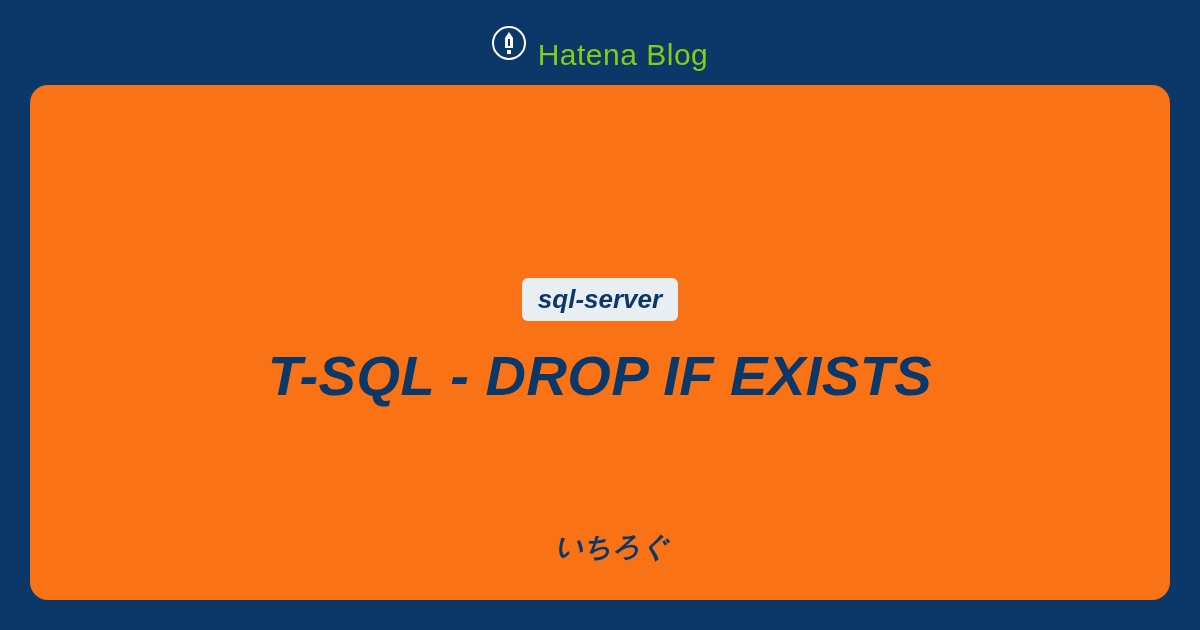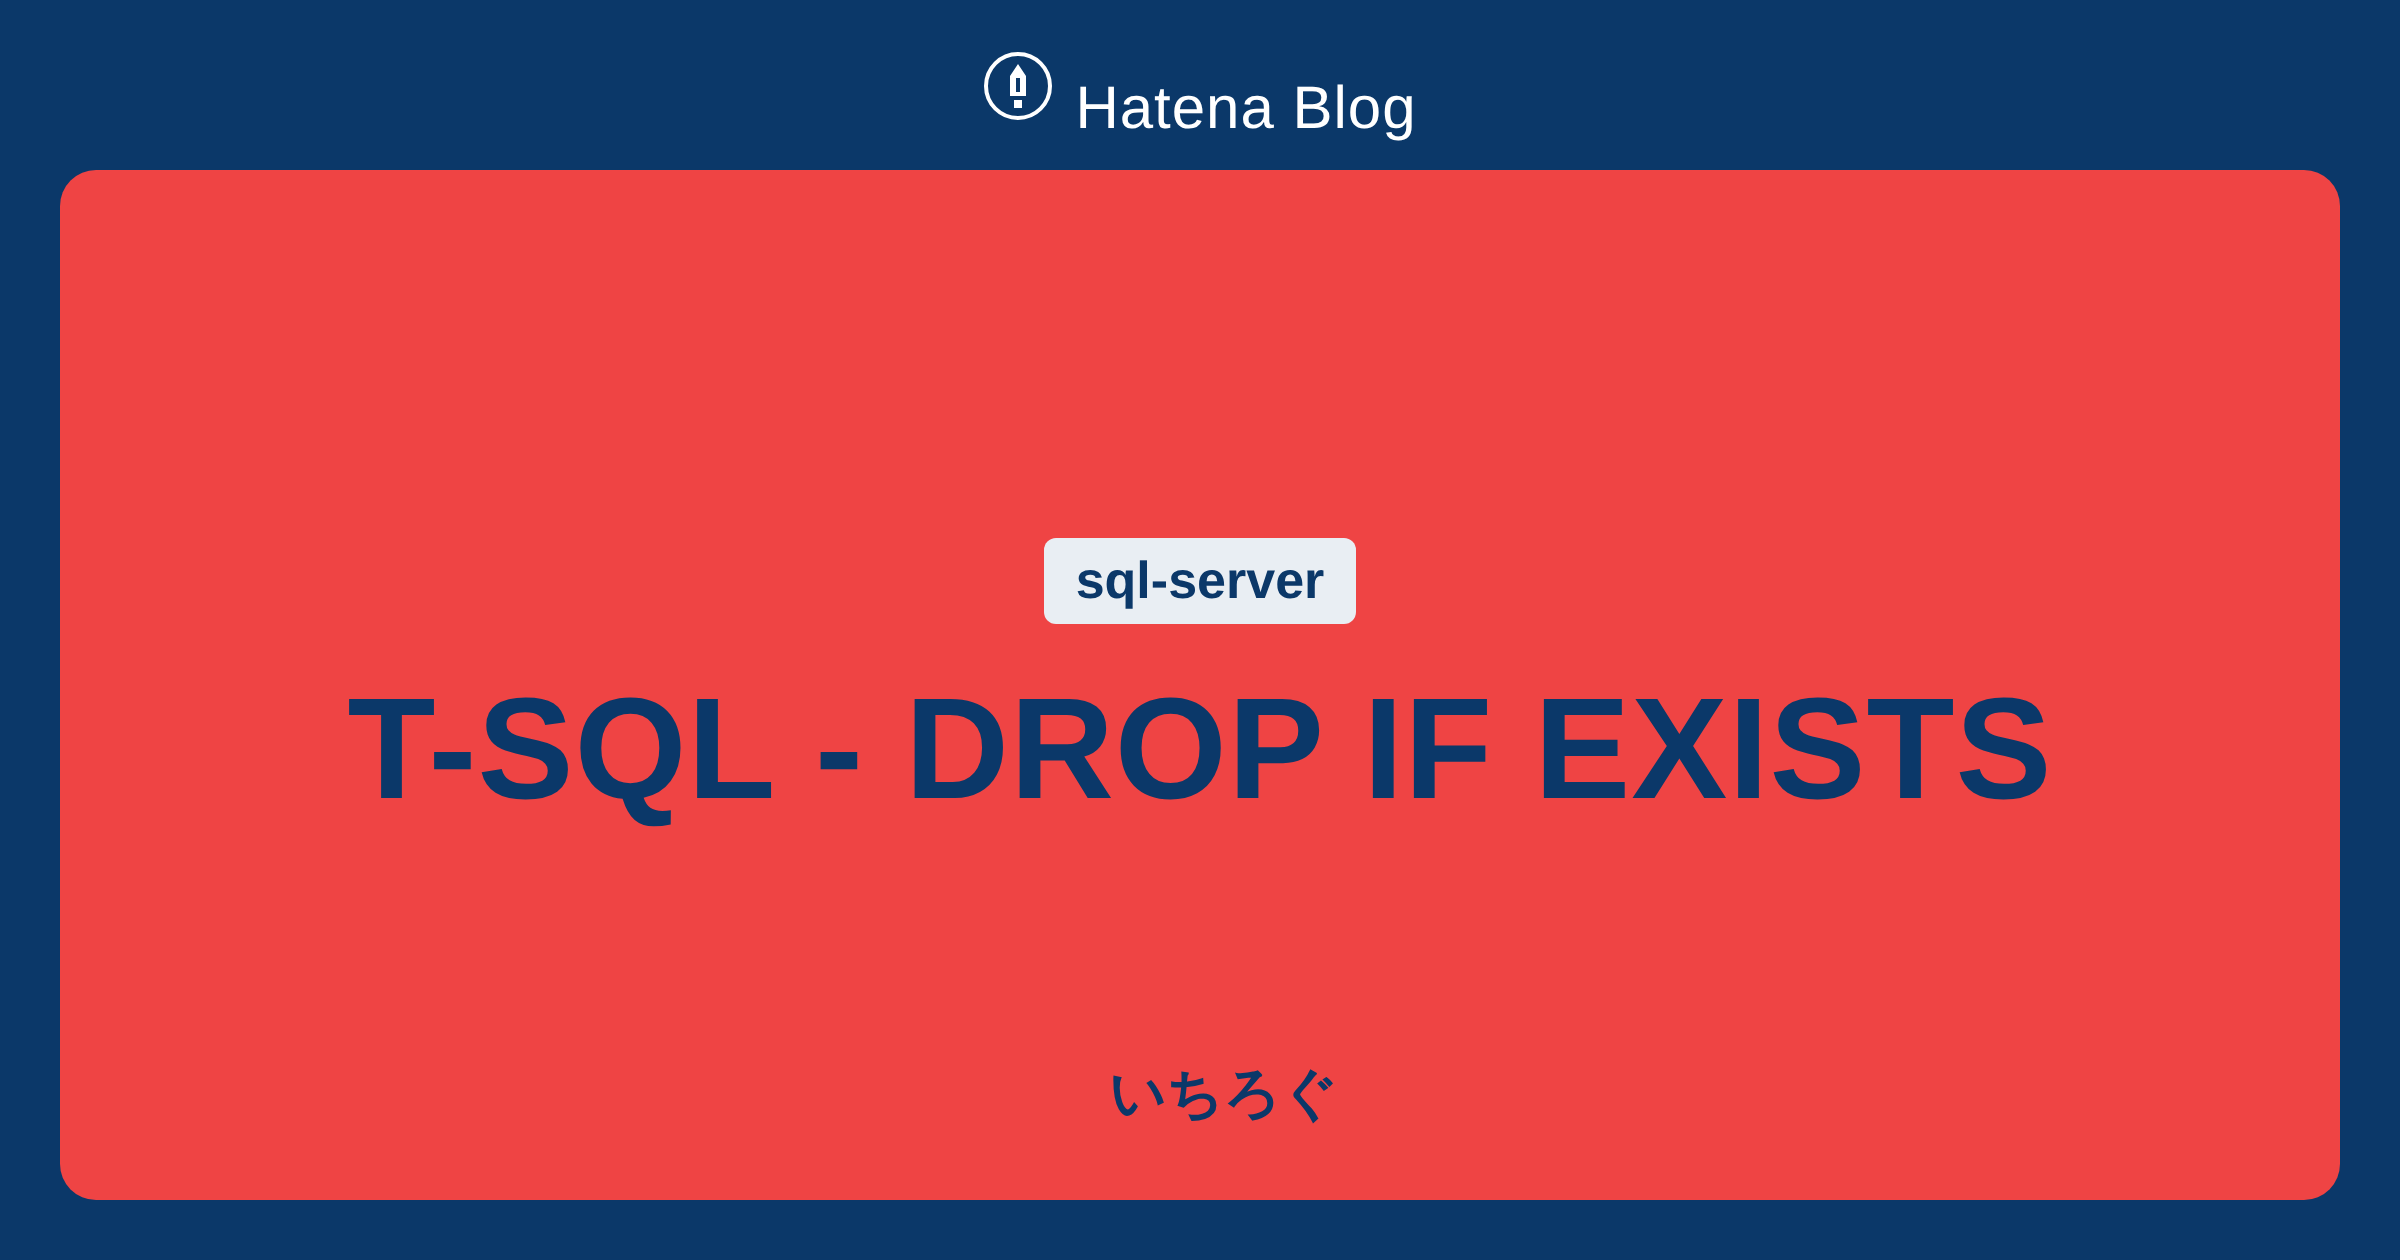--- a/index.html
+++ b/index.html
@@ -28,54 +28,55 @@
     display: flex;
     align-items: center;
     justify-content: center;
     position: relative;
   }
   .pen-svg {
     width: 14px;
     height: 22px;
   }
   .brand {
-    color: #ffffff;
+    color: #84cc16;
     font-size: 30px;
     font-weight: 500;
     letter-spacing: 0.5px;
     margin-top: 24px;
   }
   .card {
     width: 1140px;
     height: 515px;
-    background: #ef4444;
+    background: #f97316;
     border-radius: 18px;
     display: flex;
     flex-direction: column;
     align-items: center;
     justify-content: center;
     position: relative;
     padding: 40px;
+    font-style: italic;
   }
   .tags {
     display: flex;
     gap: 14px;
     margin-bottom: 22px;
   }
   .tag {
     background: #e9eef3;
     color: #0b3869;
     font-size: 26px;
     font-weight: 600;
     padding: 6px 16px;
     border-radius: 6px;
   }
   .title {
     color: #0b3869;
-    font-size: 72px;
+    font-size: 56px;
     font-weight: 800;
     letter-spacing: 0.5px;
     text-align: left;
   }
   .author {
     position: absolute;
     bottom: 34px;
     color: #0b3869;
     font-size: 28px;
     font-weight: 700;

